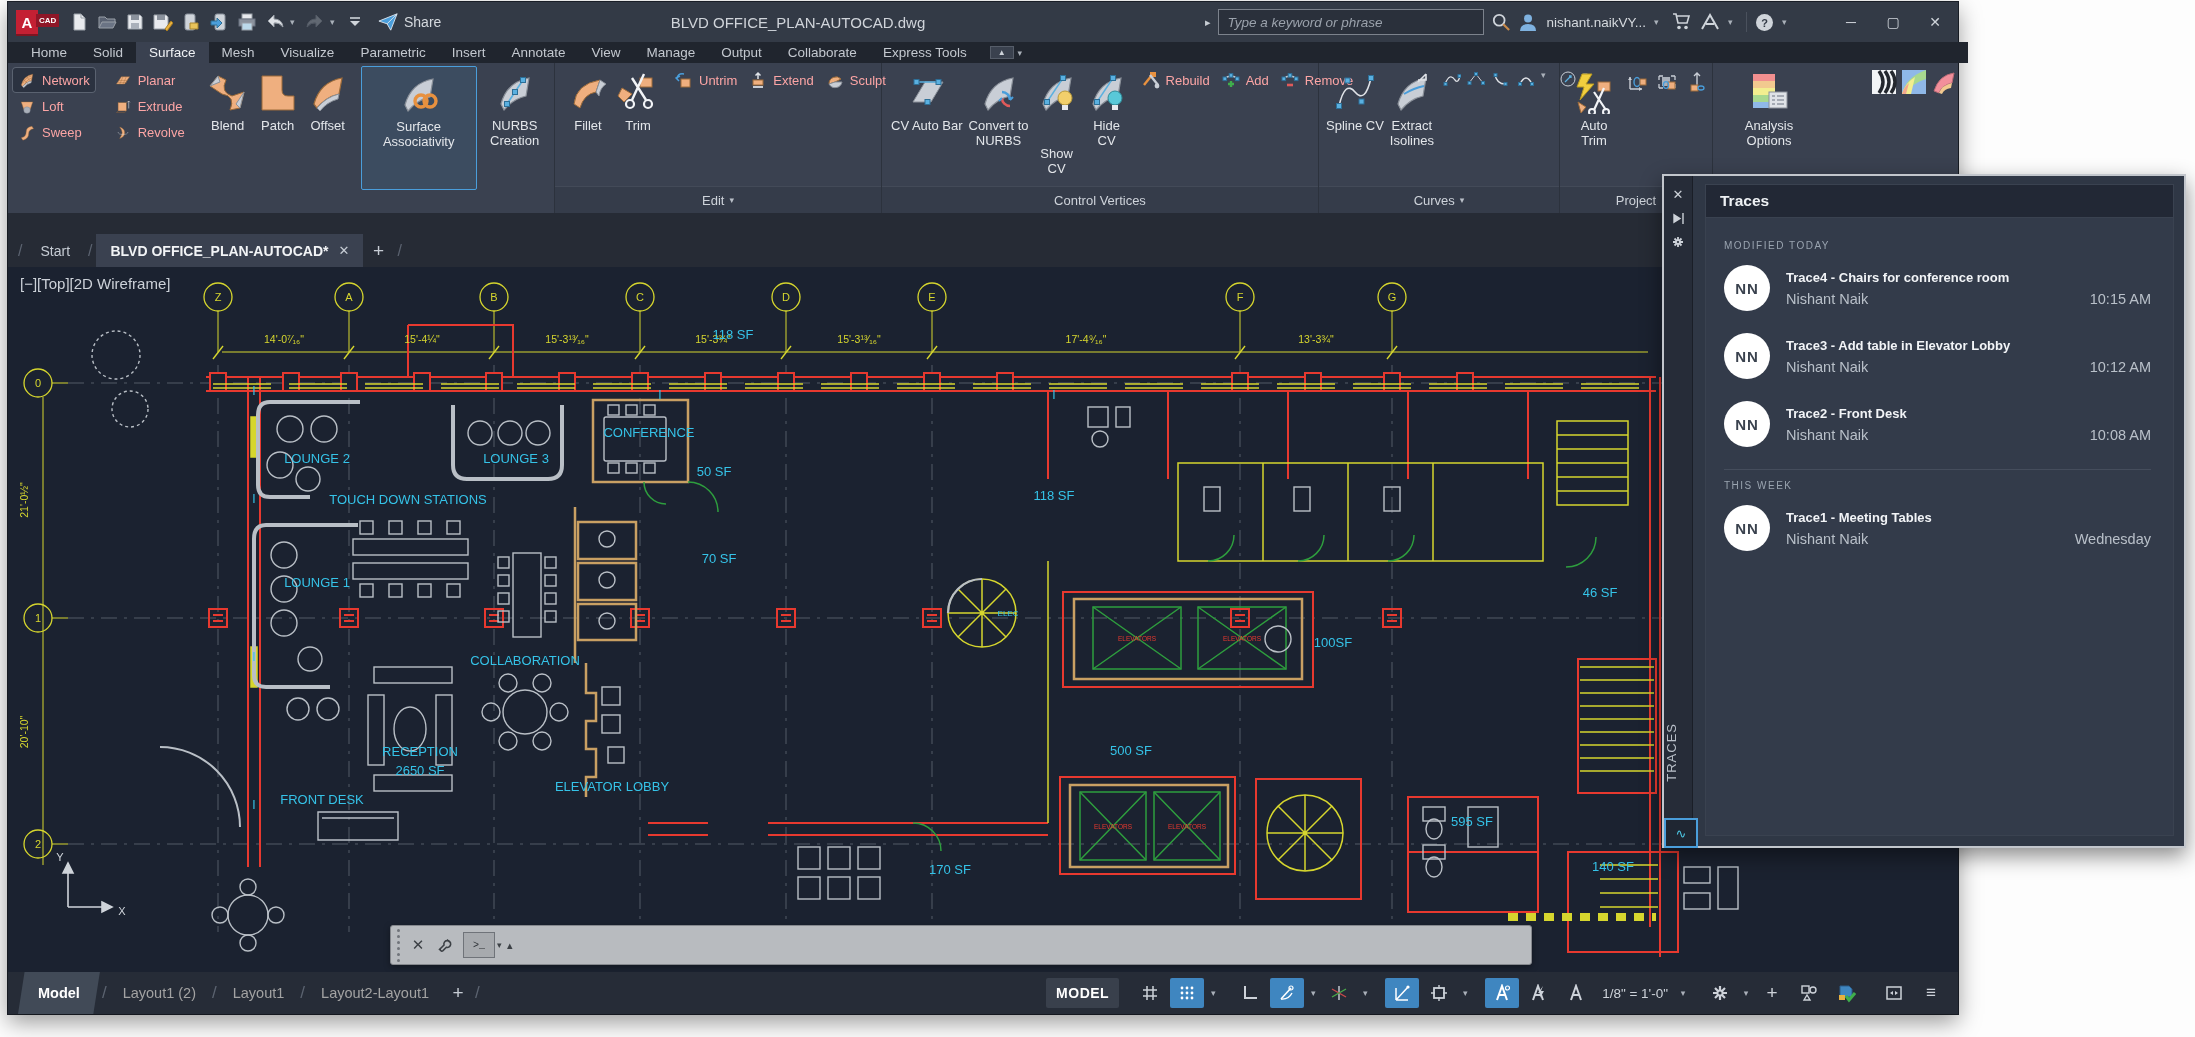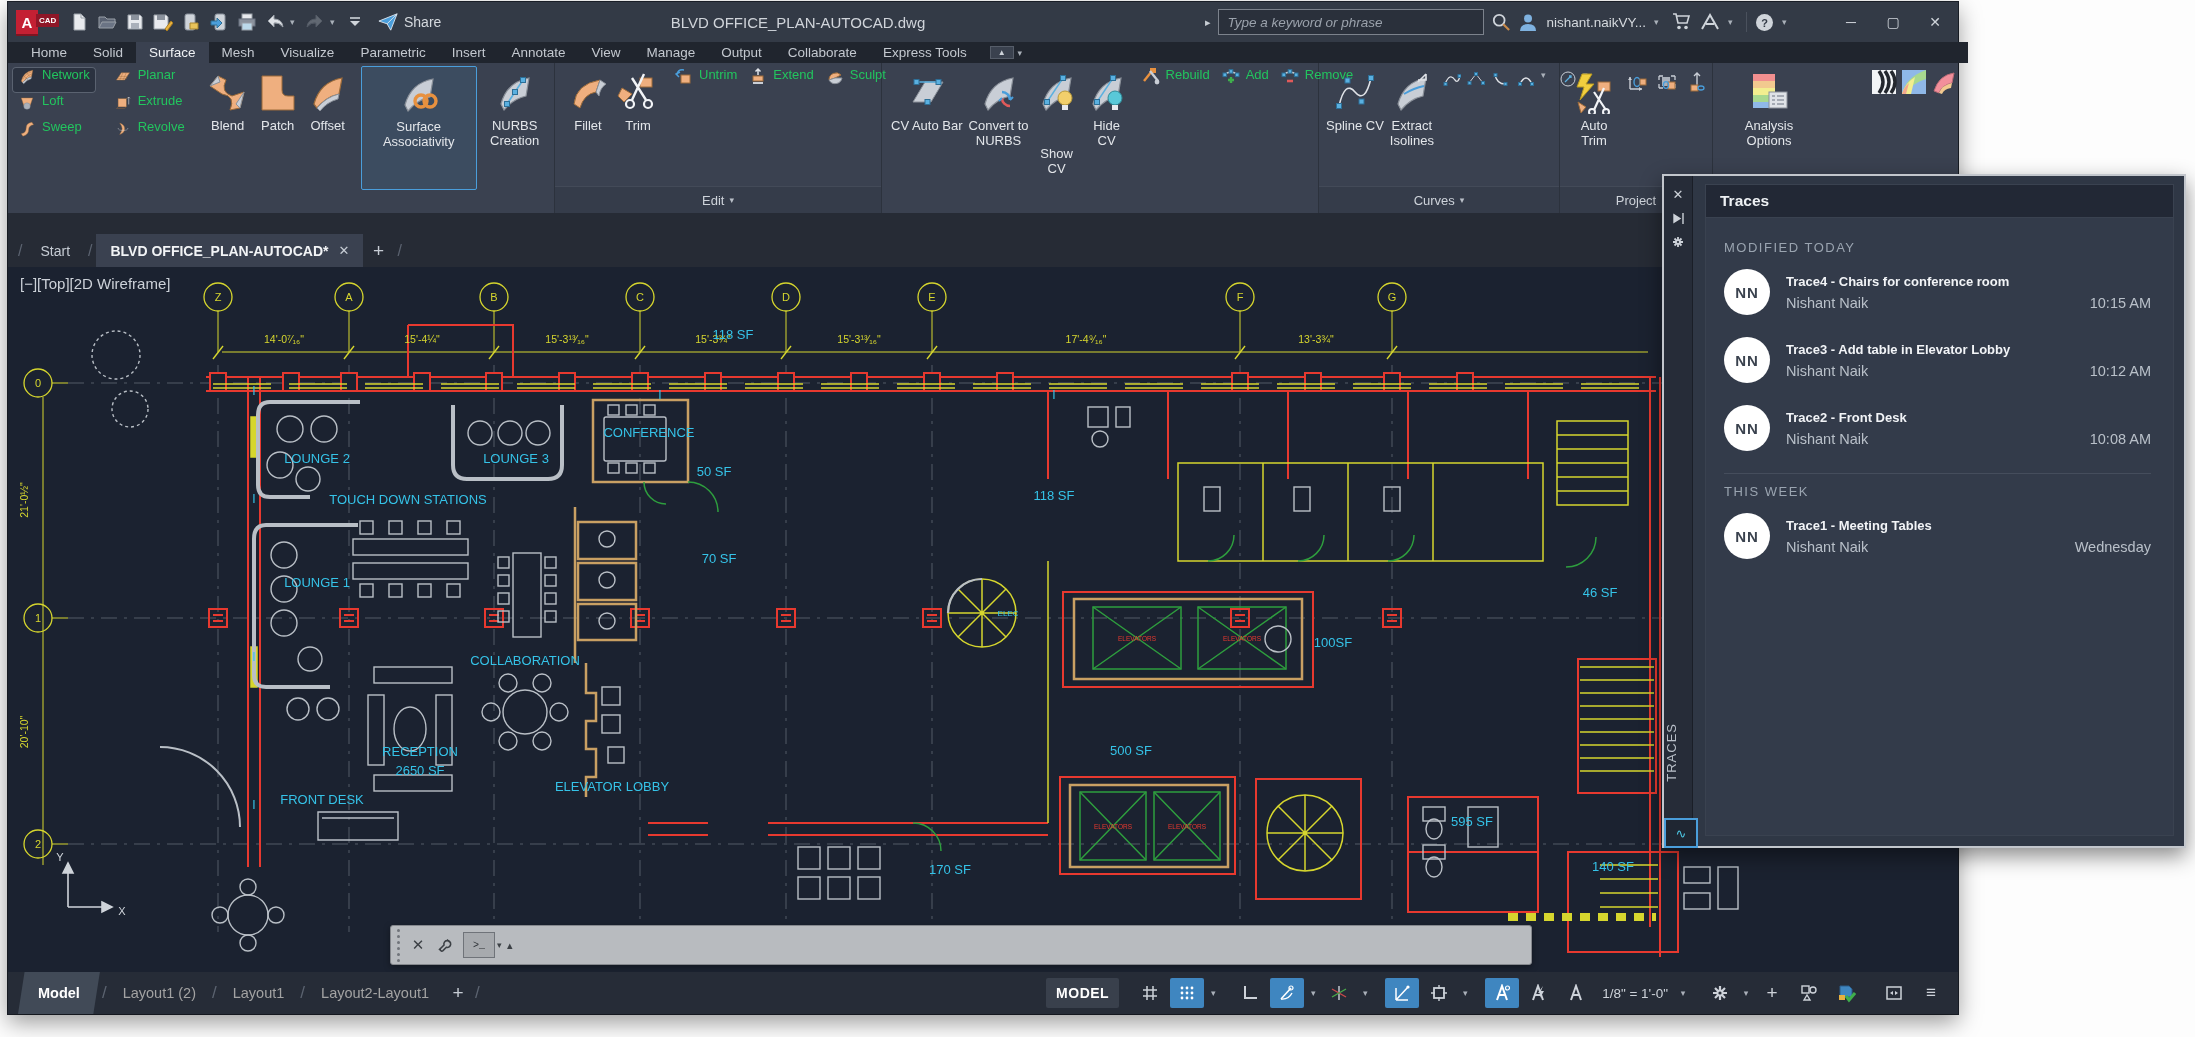--- a/index.html
+++ b/index.html
@@ -40,21 +40,21 @@
   .rpanel .plabel{position:absolute;left:0;bottom:0;width:100%;height:26px;background:#353c4a;border-top:1px solid #434a58;
      color:#ced3da;font-size:13px;display:flex;align-items:center;justify-content:center;gap:5px;}
   .plabel .pcaret{font-size:9px;color:#b9bfc8;}
   .pbody{position:absolute;left:0;top:0;width:100%;height:124px;display:flex;align-items:flex-start;}
   .bigbtn{height:118px;margin-top:3px;display:flex;flex-direction:column;align-items:center;justify-content:flex-start;
      padding:2px 3px;border-radius:2px;cursor:pointer;}
   .bigbtn .ric{width:44px;height:44px;margin-top:2px;}
   .bigbtn .blab{margin-top:4px;text-align:center;font-size:13px;color:#e3e6ea;line-height:15px;white-space:nowrap;}
   .bigbtn.toggled{border:1px solid #4a9edb;background:#3c4c60;}
   .listcol{display:flex;flex-direction:column;margin:4px 0 0 4px;}
-  .lbtn{display:flex;height:26px;padding:0 6px;gap:6px;border-radius:4px;cursor:pointer;color:#22c55e;font-size:13px;white-space:nowrap;}
+  .lbtn{display:flex;align-items:center;height:26px;padding:0 6px;gap:6px;border-radius:4px;cursor:pointer;color:#fca5a5;font-size:13px;white-space:nowrap;}
   .lbtn.pressed{background:#2b3240;box-shadow:0 0 0 1px #5a6270 inset;}
   .lbtn .ric{width:18px;height:18px;}
   .smallcol{display:flex;flex-direction:row;margin-top:4px;}
   .ric svg{display:block;width:100%;height:100%;}
   
   #filebar{position:absolute;left:0;top:211px;width:100%;height:54px;background:#262b35;display:flex;align-items:flex-end;padding-left:6px;}
   .fslash{color:#5b6370;font-size:16px;margin:0 4px 7px;}
   .ftab{height:33px;display:flex;align-items:center;padding:0 14px;color:#c6ccd4;font-size:14px;cursor:pointer;}
   .ftab.active{background:#3a4150;color:#f2f4f6;font-weight:bold;gap:10px;}
   .ftab .fx{font-weight:normal;color:#c6ccd4;font-size:13px;}
@@ -90,21 +90,21 @@
   #palette{position:absolute;left:1654px;top:172px;width:520px;height:670px;z-index:50;
      background:#2f3745;border:2px solid #c2c6cc;box-shadow:0 8px 20px rgba(0,0,0,.45);display:flex;}
   #pstrip{width:28px;background:#262c38;border-right:1px solid #1a1e27;display:flex;flex-direction:column;align-items:center;padding-top:8px;position:relative;}
   .pstrip-ic{width:20px;height:20px;color:#cdd2d9;font-size:13px;margin-bottom:4px;cursor:pointer;}
   #pside-label{position:absolute;bottom:64px;left:0;width:28px;color:#b9c0c9;font-size:13px;letter-spacing:1px;
      writing-mode:vertical-rl;transform:rotate(180deg);text-align:left;}
   #pcontent{flex:1;display:flex;flex-direction:column;padding:8px 10px 10px 12px;background:#2f3745;}
   #ptitle{height:32px;background:#222835;color:#eef1f4;font-size:15.5px;font-weight:bold;display:flex;align-items:center;
      padding-left:14px;border:1px solid #3a4250;}
   #plist{flex:1;background:#333b4a;border:1px solid #3a4250;border-top:0;padding:14px 22px 0 18px;overflow:hidden;}
-  .psec-h{color:#9aa4b0;font-size:13px;letter-spacing:1.5px;margin:8px 0 14px;}
+  .psec-h{color:#9aa4b0;font-size:10px;letter-spacing:1.5px;margin:8px 0 14px;}
   .trace-item{display:flex;align-items:center;margin-bottom:22px;cursor:pointer;}
   .tavatar{width:46px;height:46px;border-radius:50%;background:#ffffff;color:#3a424e;font-size:15px;font-weight:bold;
      display:flex;align-items:center;justify-content:center;letter-spacing:1px;flex:0 0 auto;}
   .tmain{flex:1;margin-left:16px;min-width:0;}
   .ttitle{color:#f2f4f7;font-size:13px;font-weight:bold;white-space:nowrap;}
   .tsub{display:flex;justify-content:space-between;color:#b9c0c9;font-size:14.5px;margin-top:6px;}
   .psec-div{height:1px;background:#454d5c;margin:2px 0 10px;}
   #trace-mini{position:absolute;left:1656px;top:816px;width:30px;height:26px;background:#1f2632;border:2px solid #4a9edb;
      z-index:60;color:#4ecbe8;font-size:13px;cursor:pointer;}
   svg text{font-family:"Liberation Sans",sans-serif;}
@@ -551,20 +551,23 @@
                     <rect x="1" y="6" width="3.6" height="3.6" fill="#5ab0e0" stroke="#2d6f97"></rect>
                     <rect x="7.2" y="2.6" width="3.6" height="3.6" fill="#5ab0e0" stroke="#2d6f97"></rect>
                     <rect x="13.4" y="6" width="3.6" height="3.6" fill="#5ab0e0" stroke="#2d6f97"></rect>
                     <path d="M6,14 h6" stroke="#e05a5a" stroke-width="2.6"></path>
                   </svg>
                 </span>
                 <span>Remove</span>
               </div>
         </div>
       </div>
+      <div class="plabel">
+            <span>Control Vertices</span>
+          </div>
     </div>
 
     <div class="rpanel" style="width:240px;">
       <div class="pbody">
         <div class="bigbtn" style="margin-left:4px;width:66px;">
           <span class="ric">
                 <svg viewBox="0 0 44 44">
                   <path d="M6,36 Q12,10 22,22 Q32,34 38,8" stroke="#dfe2e7" fill="none" stroke-width="1.6"></path>
                   <rect x="3.5" y="33.5" width="5" height="5" fill="#5ab0e0" stroke="#2d6f97"></rect>
                   <rect x="12" y="8" width="5" height="5" fill="#5ab0e0" stroke="#2d6f97"></rect>

